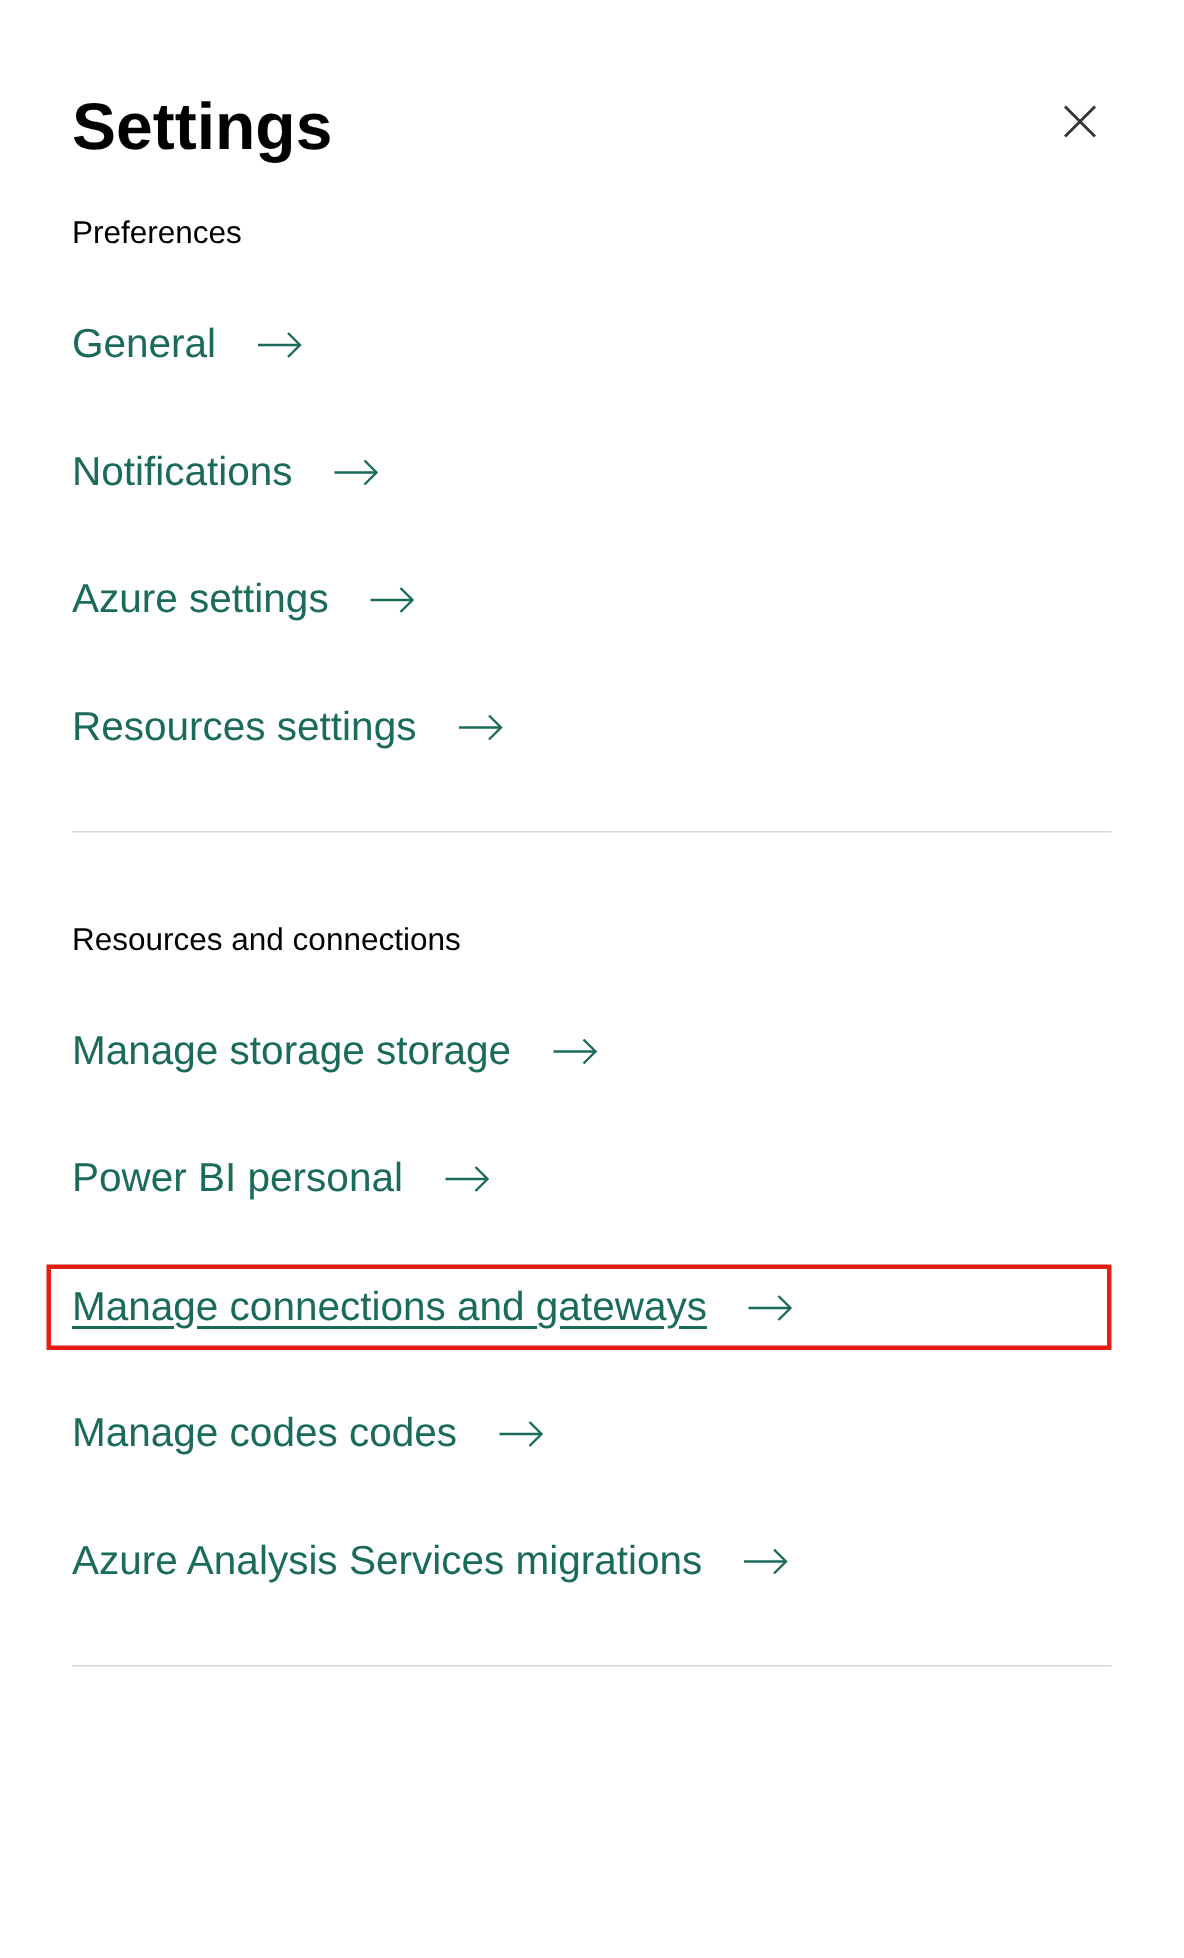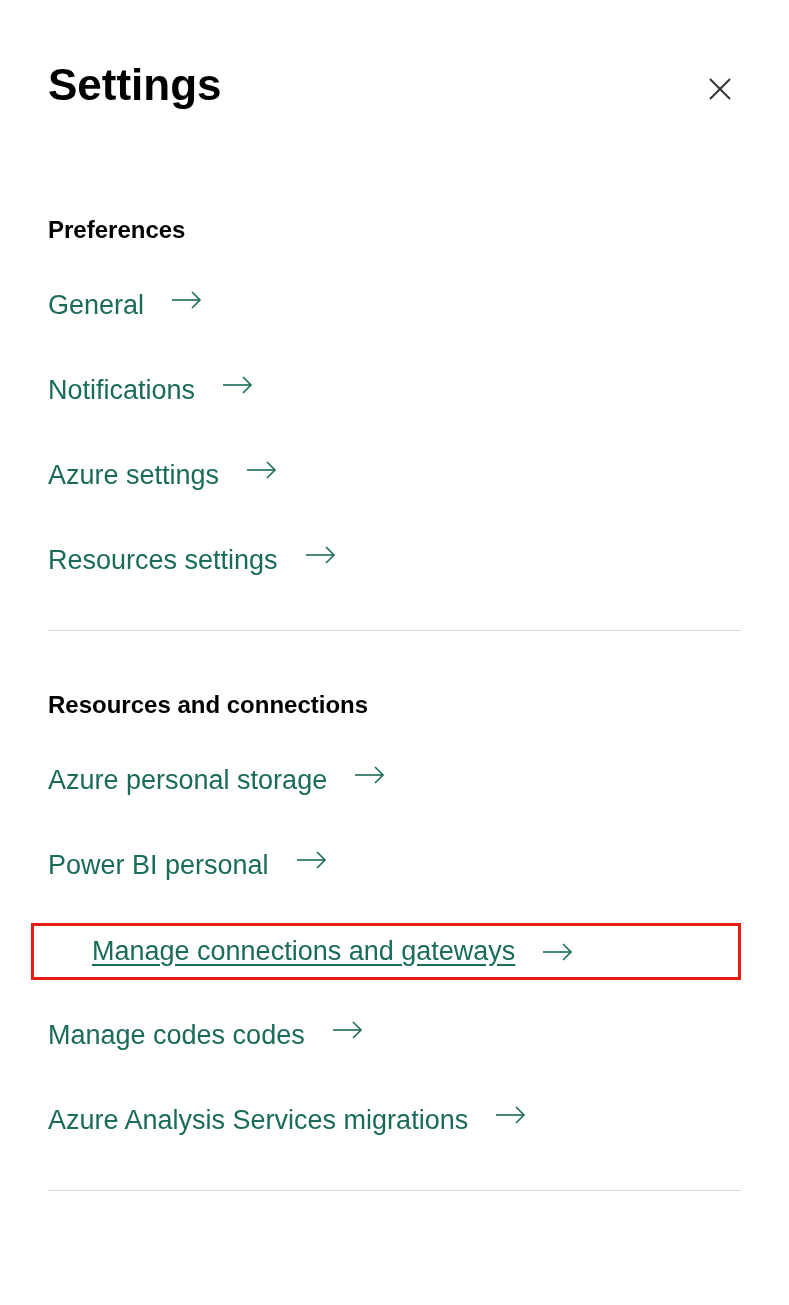--- a/index.html
+++ b/index.html
@@ -7,22 +7,22 @@
       font-family: "Segoe UI", -apple-system, BlinkMacSystemFont, sans-serif;
       background: #fff;
       width: 789px;
       height: 1305px;
       padding: 60px 48px 0 48px;
       color: #000;
     }
     .header {
       display: flex;
       justify-content: space-between;
-      align-items: flex-end;
-      margin-bottom: 106px;
+      align-items: flex-start;
+      margin-bottom: 34px;
     }
     .page-title {
       font-size: 44px;
       font-weight: 600;
     }
     .close-btn {
       background: none;
       border: none;
       cursor: pointer;
       padding: 6px;
@@ -30,27 +30,27 @@
       align-items: center;
       justify-content: center;
     }
     .close-btn svg {
       width: 30px;
       height: 30px;
       stroke: #333;
       stroke-width: 1.5;
     }
     .section-title {
-      font-size: 24px;
-      font-weight: 700;
+      font-size: 21px;
+      font-weight: 400;
       margin-bottom: 46px;
     }
     .menu-item {
       display: flex;
-      align-items: flex-start;
+      align-items: center;
       gap: 26px;
       margin-bottom: 54px;
       cursor: pointer;
       width: fit-content;
     }
     .menu-label {
       font-size: 27px;
       font-weight: 400;
       color: #1a6b5a;
     }
@@ -70,21 +70,20 @@
     .highlighted {
       border: 3px solid #e51d12;
       padding: 10px 14px;
       margin-left: -17px;
       margin-bottom: 40px;
       margin-top: -12px;
     }
     .highlighted .menu-label {
       text-decoration: underline;
       text-underline-offset: 4px;
-      margin-left: 44px;
     }
     .highlighted-inner {
       display: flex;
       align-items: center;
       gap: 26px;
     }
   </style>
 </head>
 <body>
 
@@ -130,21 +129,21 @@
     <line x1="2" y1="10" x2="30" y2="10"></line>
     <polyline points="22,2 30,10 22,18"></polyline>
   </svg>
 </div>
 
 <hr class="divider">
 
 <h2 class="section-title">Resources and connections</h2>
 
 <div class="menu-item">
-  <span class="menu-label">Azure personal storage</span>
+  <span class="menu-label">Manage storage storage</span>
   <svg class="arrow-icon" viewBox="0 0 34 20">
     <line x1="2" y1="10" x2="30" y2="10"></line>
     <polyline points="22,2 30,10 22,18"></polyline>
   </svg>
 </div>
 
 <div class="menu-item">
   <span class="menu-label">Power BI personal</span>
   <svg class="arrow-icon" viewBox="0 0 34 20">
     <line x1="2" y1="10" x2="30" y2="10"></line>

